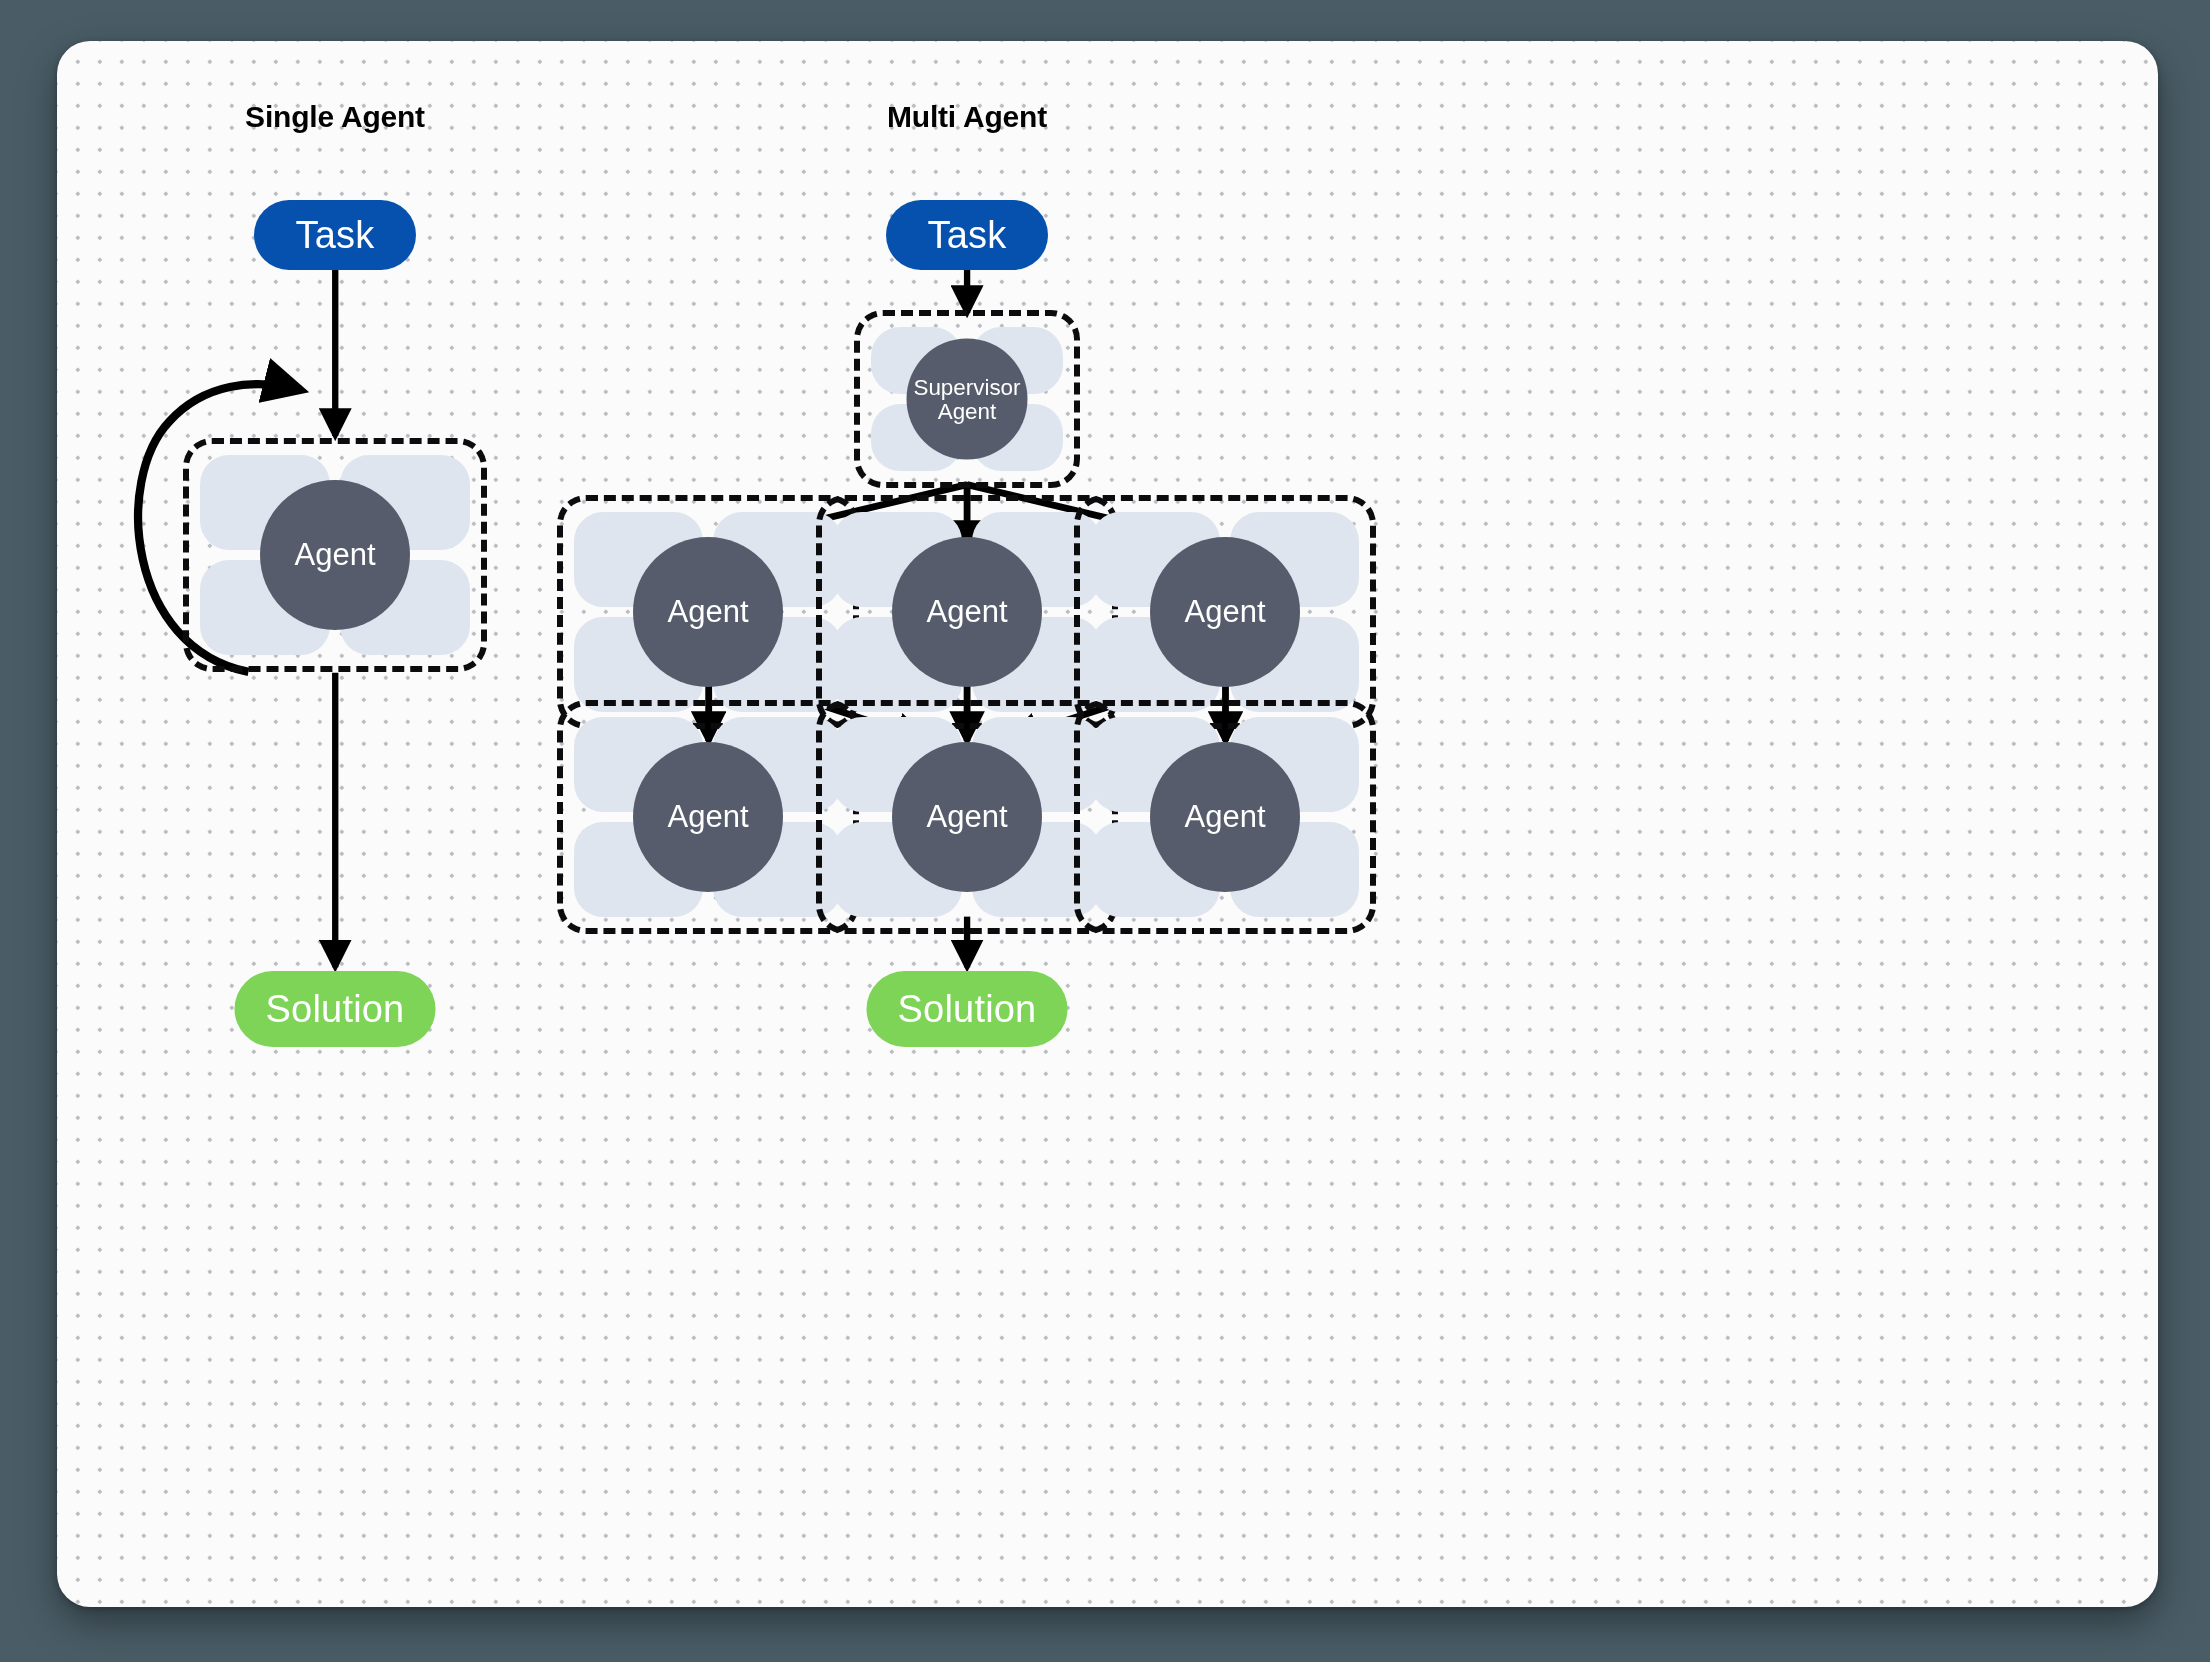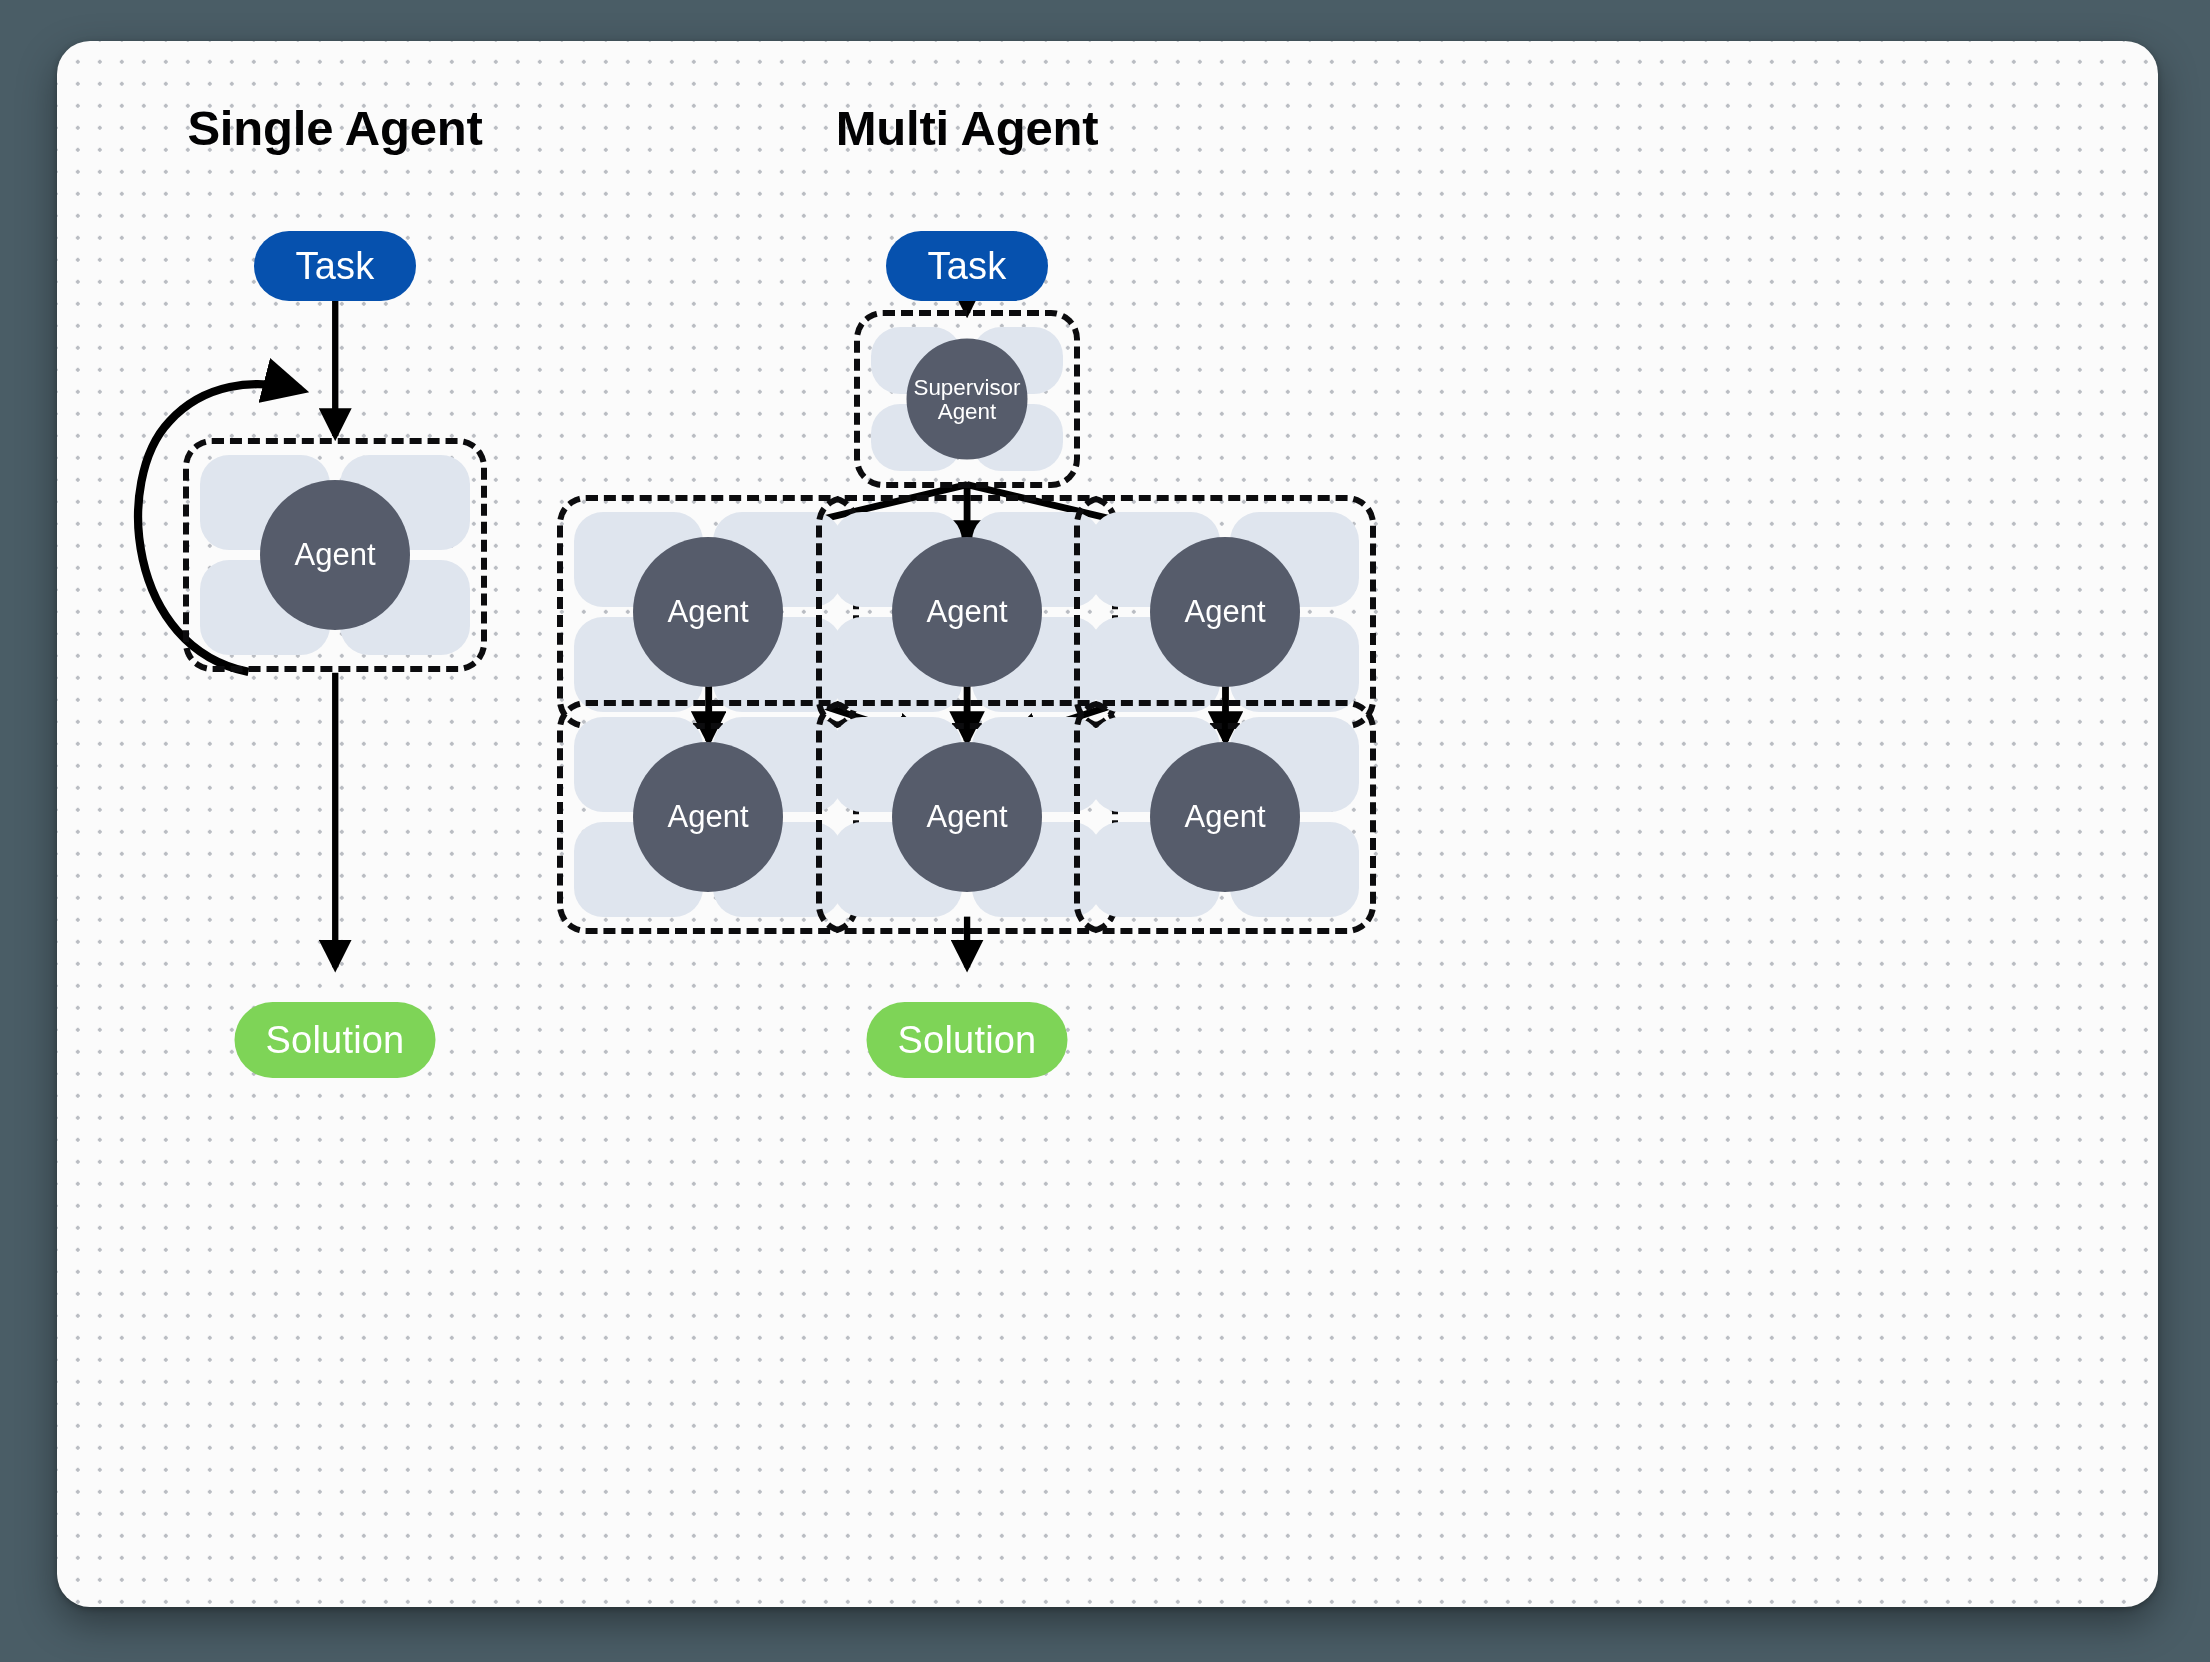--- a/index.html
+++ b/index.html
@@ -42,42 +42,41 @@
     left: 0;
     top: 0;
     width: 2101px;
     height: 1566px;
     pointer-events: none;
   }
 
   
   .col-title {
     position: absolute;
-    font-size: 49px;
+    font-size: 30px;
     font-weight: bold;
     color: #020203;
     letter-spacing: -0.2px;
     white-space: nowrap;
     transform: translateX(-50%);
   }
 
   
   .pill {
     position: absolute;
     display: flex;
     align-items: center;
     justify-content: center;
     border-radius: 974px;
     color: #ffffff;
     font-size: 38px;
     font-weight: 400;
     letter-spacing: 0.2px;
     transform: translate(-50%, -50%);
     box-sizing: border-box;
-    margin-top: 31px;
   }
   .pill.task   { background: #0651ae; }
   .pill.solution { background: #7ed457; }
 
   
   .cluster {
     position: absolute;
     border: 6.8px dashed #0c0c0e;
     border-radius: 29px;
     box-sizing: border-box;

